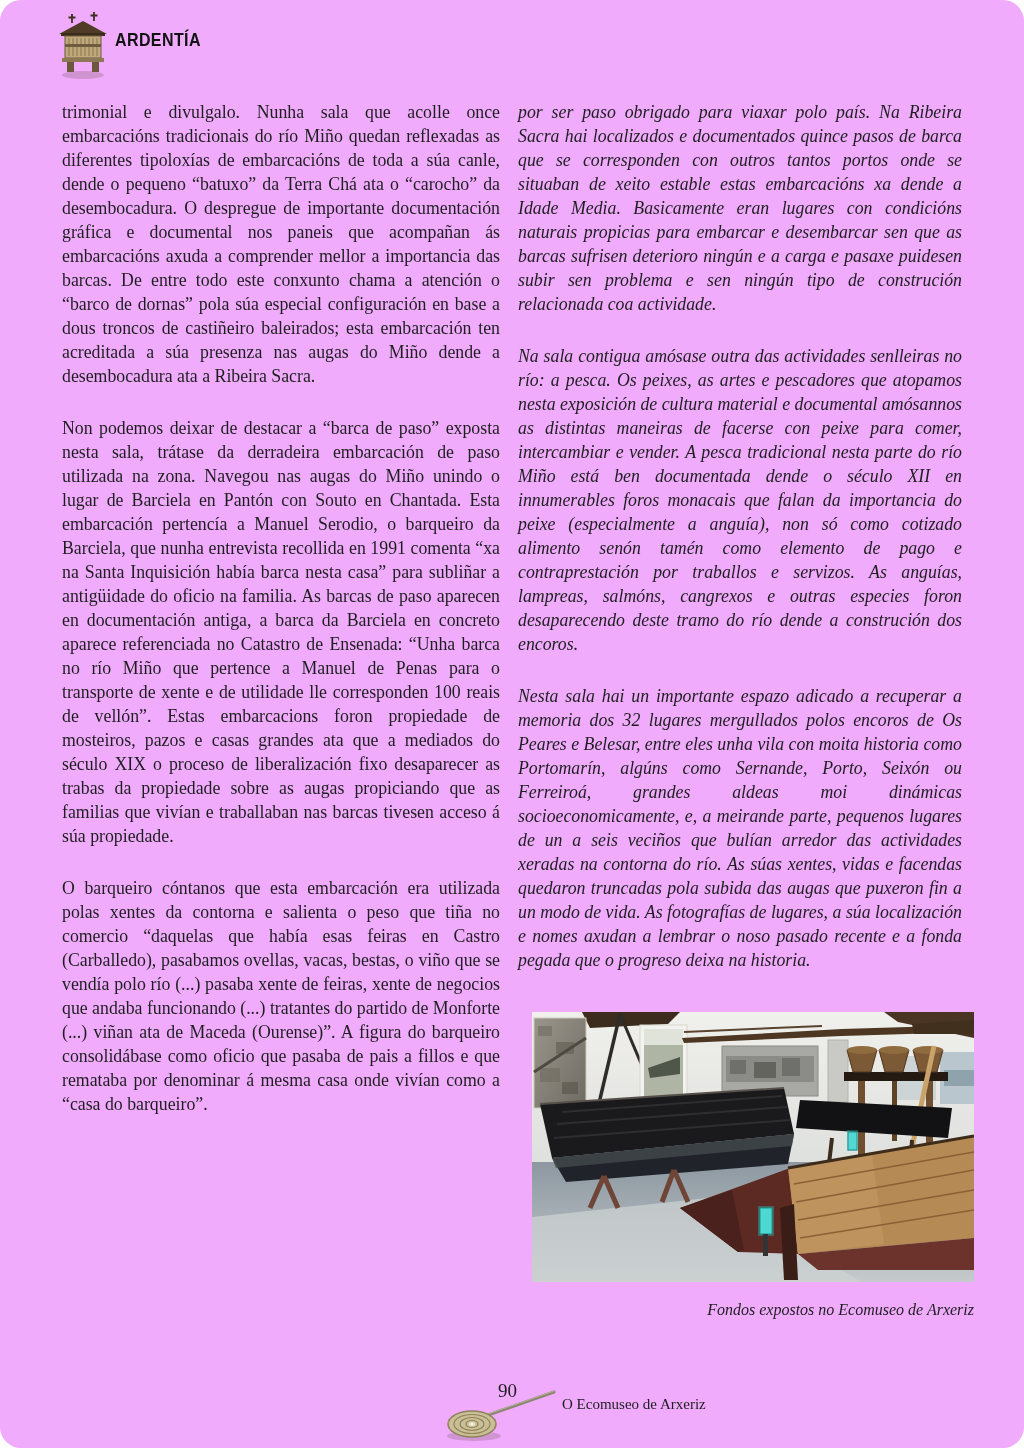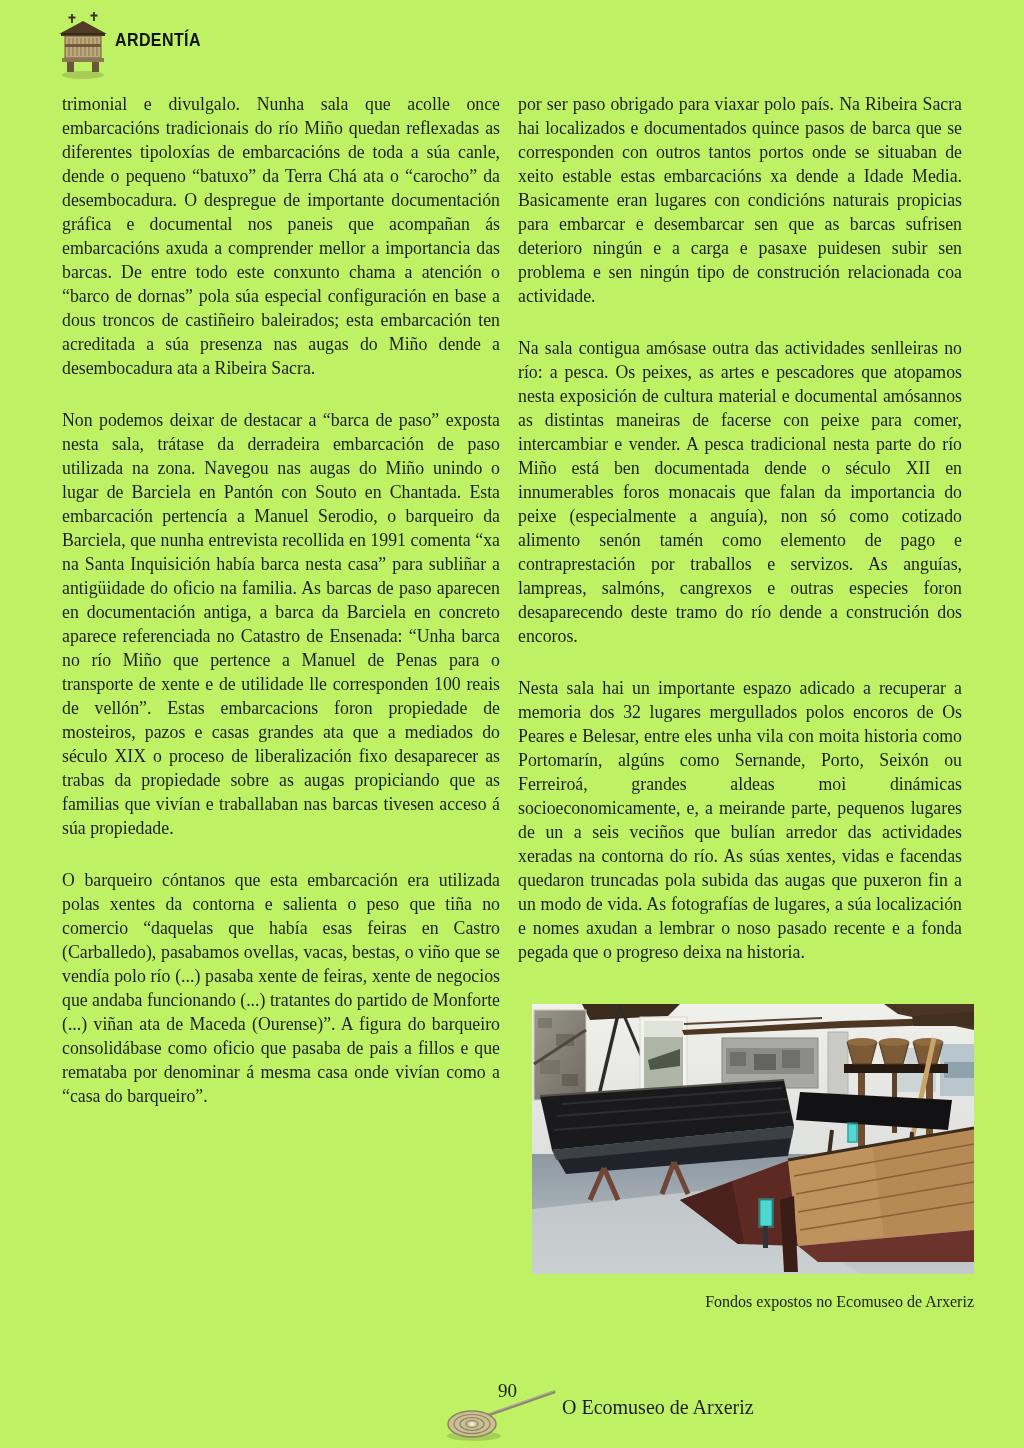--- a/index.html
+++ b/index.html
@@ -4,45 +4,45 @@
 <style>
   html,body { margin:0; padding:0; }
   body {
     width:1024px; height:1448px;
     background:#ffffff;
     position:relative;
     font-family:"Liberation Serif", serif;
     color:#1e1e20;
     overflow:hidden;
   }
-  .page { position:absolute; inset:0; background:#bef264; }
+  .page { position:absolute; inset:0; background:#f0abfc;border-radius:21px; }
 
   
   .masthead { position:absolute; left:58px; top:12px; display:flex; align-items:flex-start; }
   .logo-text {
     font-family:"Liberation Sans", sans-serif;
     font-weight:800; font-size:16px; letter-spacing:0.4px;
     color:#121212; margin-left:7px; margin-top:18px;
     transform:scaleY(1.12); transform-origin:left top;
   }
 
   
-  .col { position:absolute; top:92px; font-size:17.8px; line-height:24px; text-align:justify; }
+  .col { position:absolute; top:100px; font-size:17.8px; line-height:24px; text-align:justify; }
   .col p { margin:0 0 28px 0; }
   .col-left  { left:62px;  width:438px; }
-  .col-right { left:518px; width:444px; }
+  .col-right { left:518px; width:444px;font-style:italic; }
 
   figure.exhibit { margin:14px 0 0 2px; padding:12px; width:442px; }
   figure.exhibit svg { display:block; }
   figcaption.caption { text-align:right; font-size:16px; margin-top:16px; color:#1e1e20; }
 
   
   .footer { position:absolute; left:0; top:1372px; width:1024px; height:76px; }
   .page-number { position:absolute; left:498px; top:8px; font-size:19px; color:#1e1e20; }
-  .footer-title { position:absolute; left:562px; top:24px; font-size:20px; color:#1e1e20; }
+  .footer-title { position:absolute; left:562px; top:24px; font-size:15px; color:#1e1e20; }
   .ornament { position:absolute; left:444px; top:14px; }
 </style>
 </head>
 <body>
 
 <div class="page">
 
   <div class="masthead">
     <svg width="50" height="70" viewBox="0 0 50 70" aria-hidden="true">
       <ellipse cx="25" cy="63" rx="21" ry="4" fill="rgba(90,70,50,0.22)"></ellipse>

